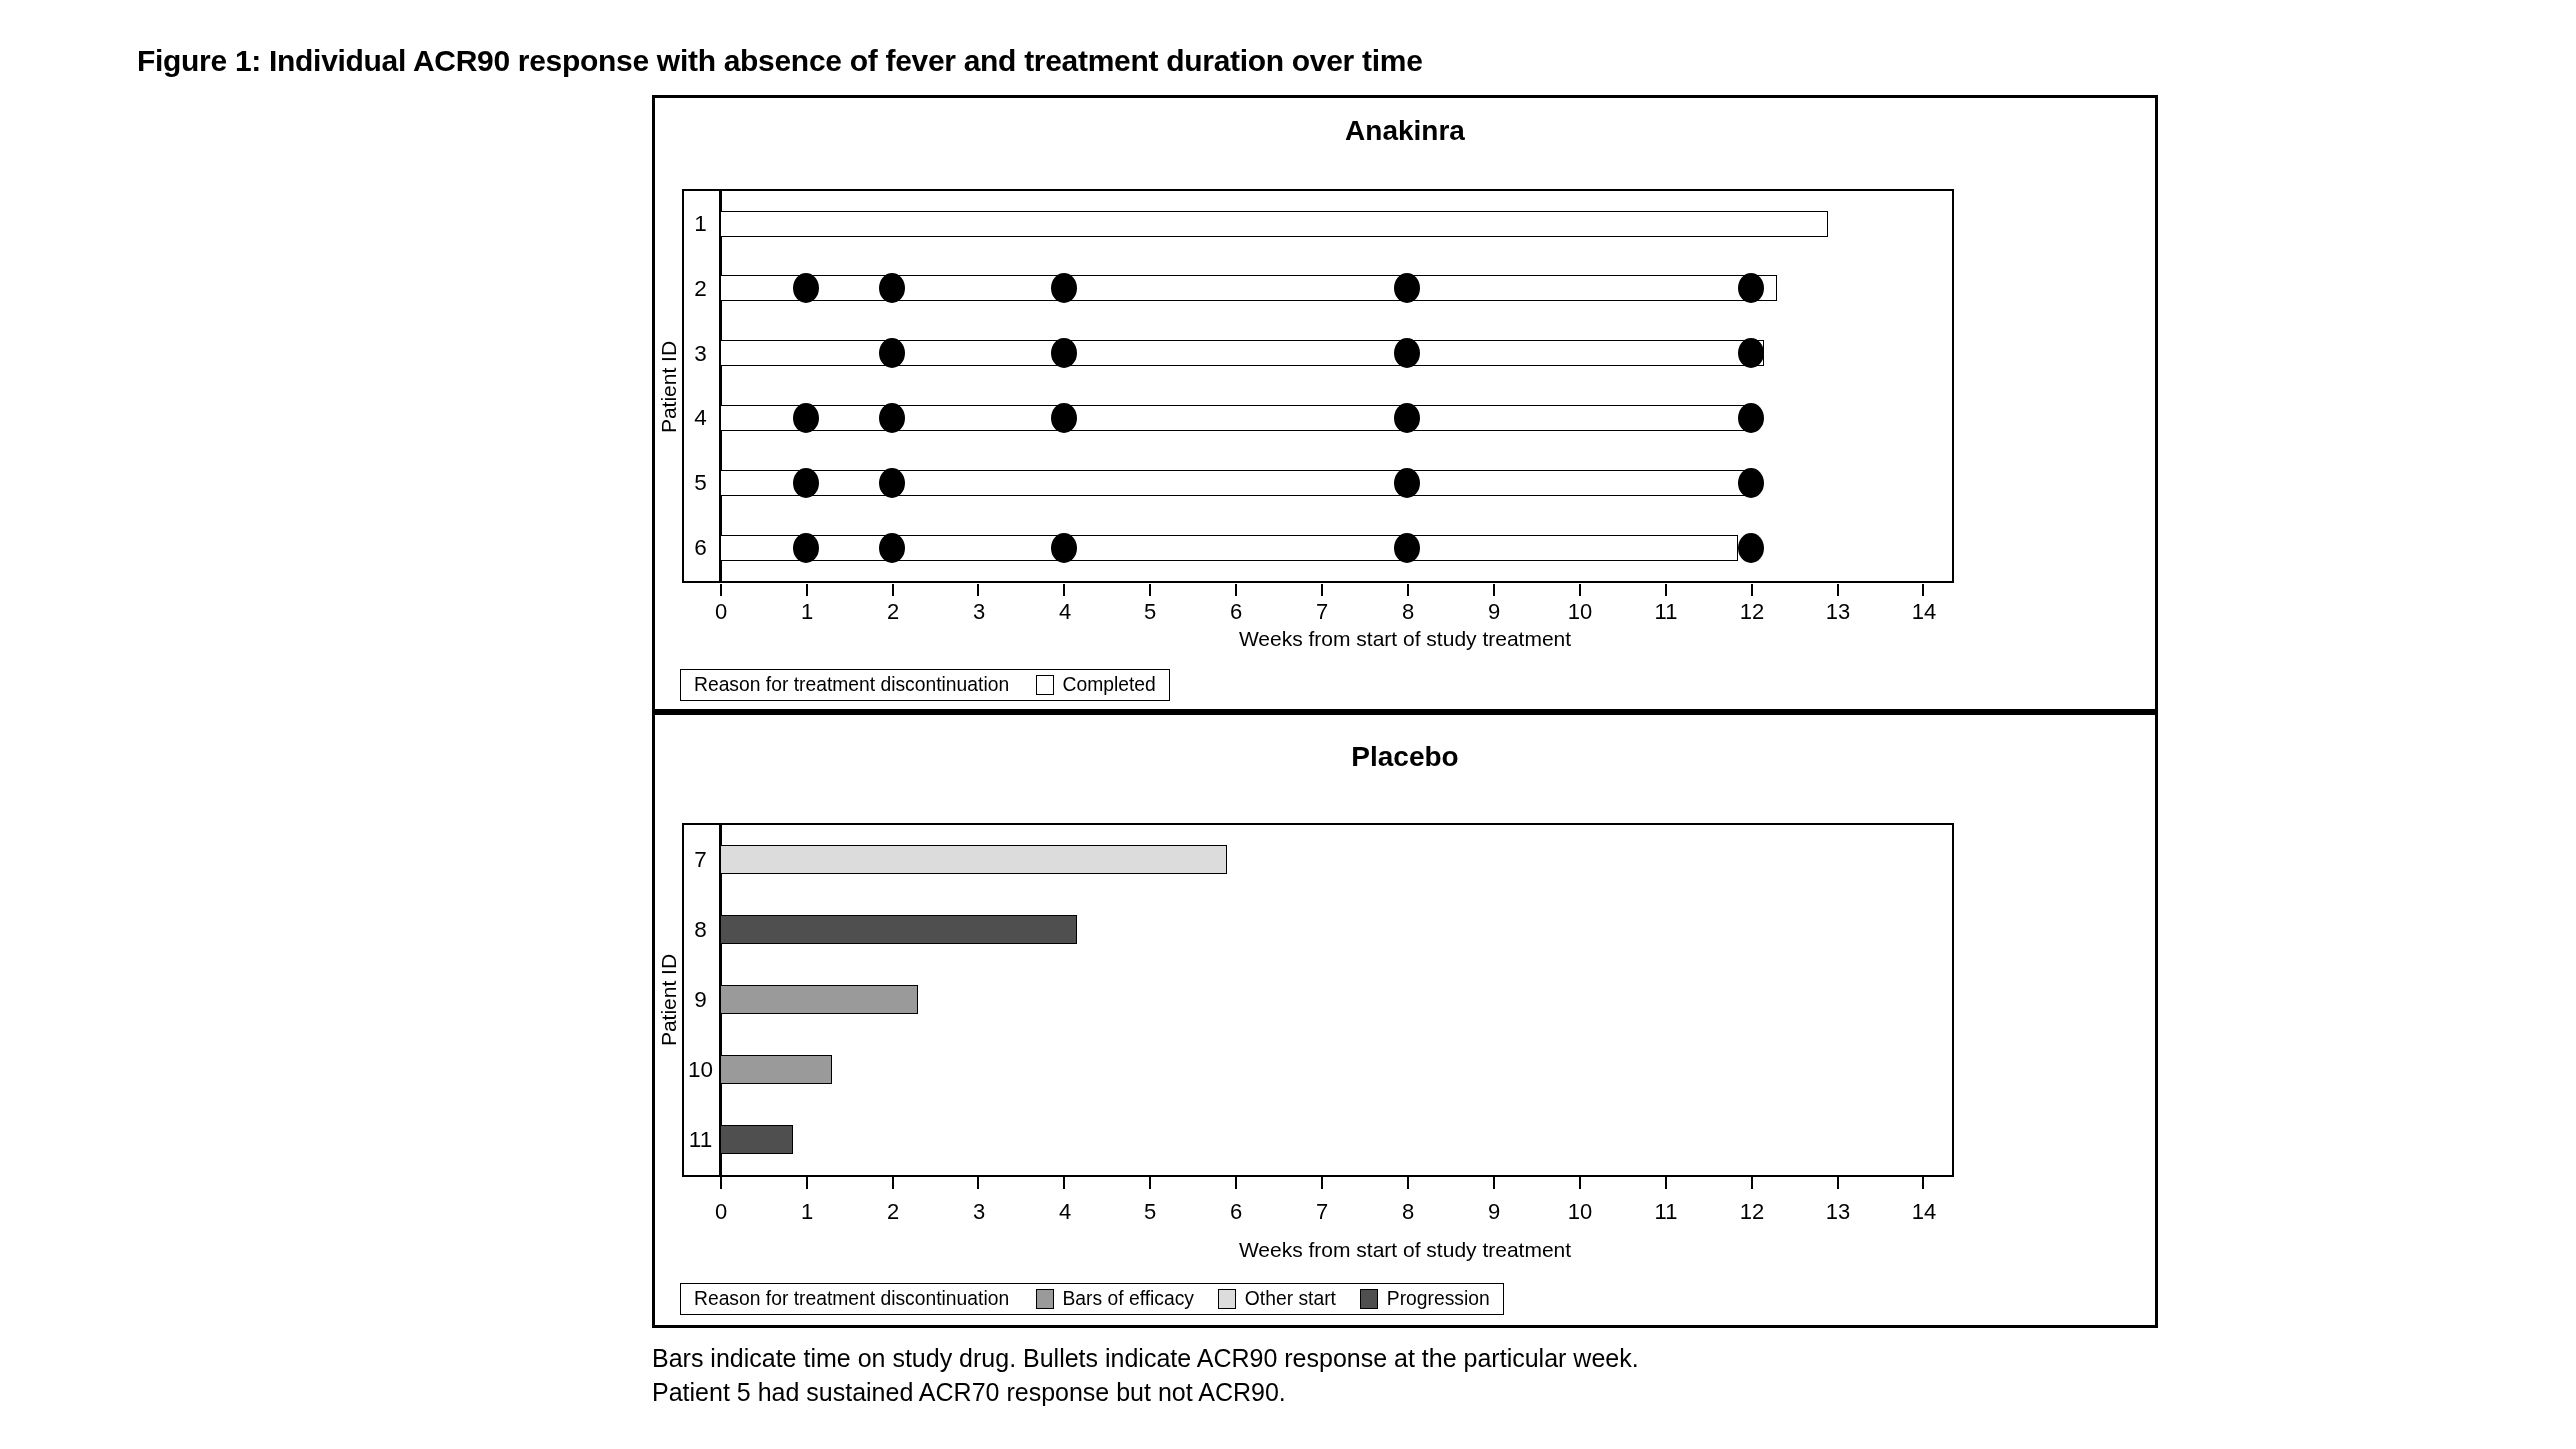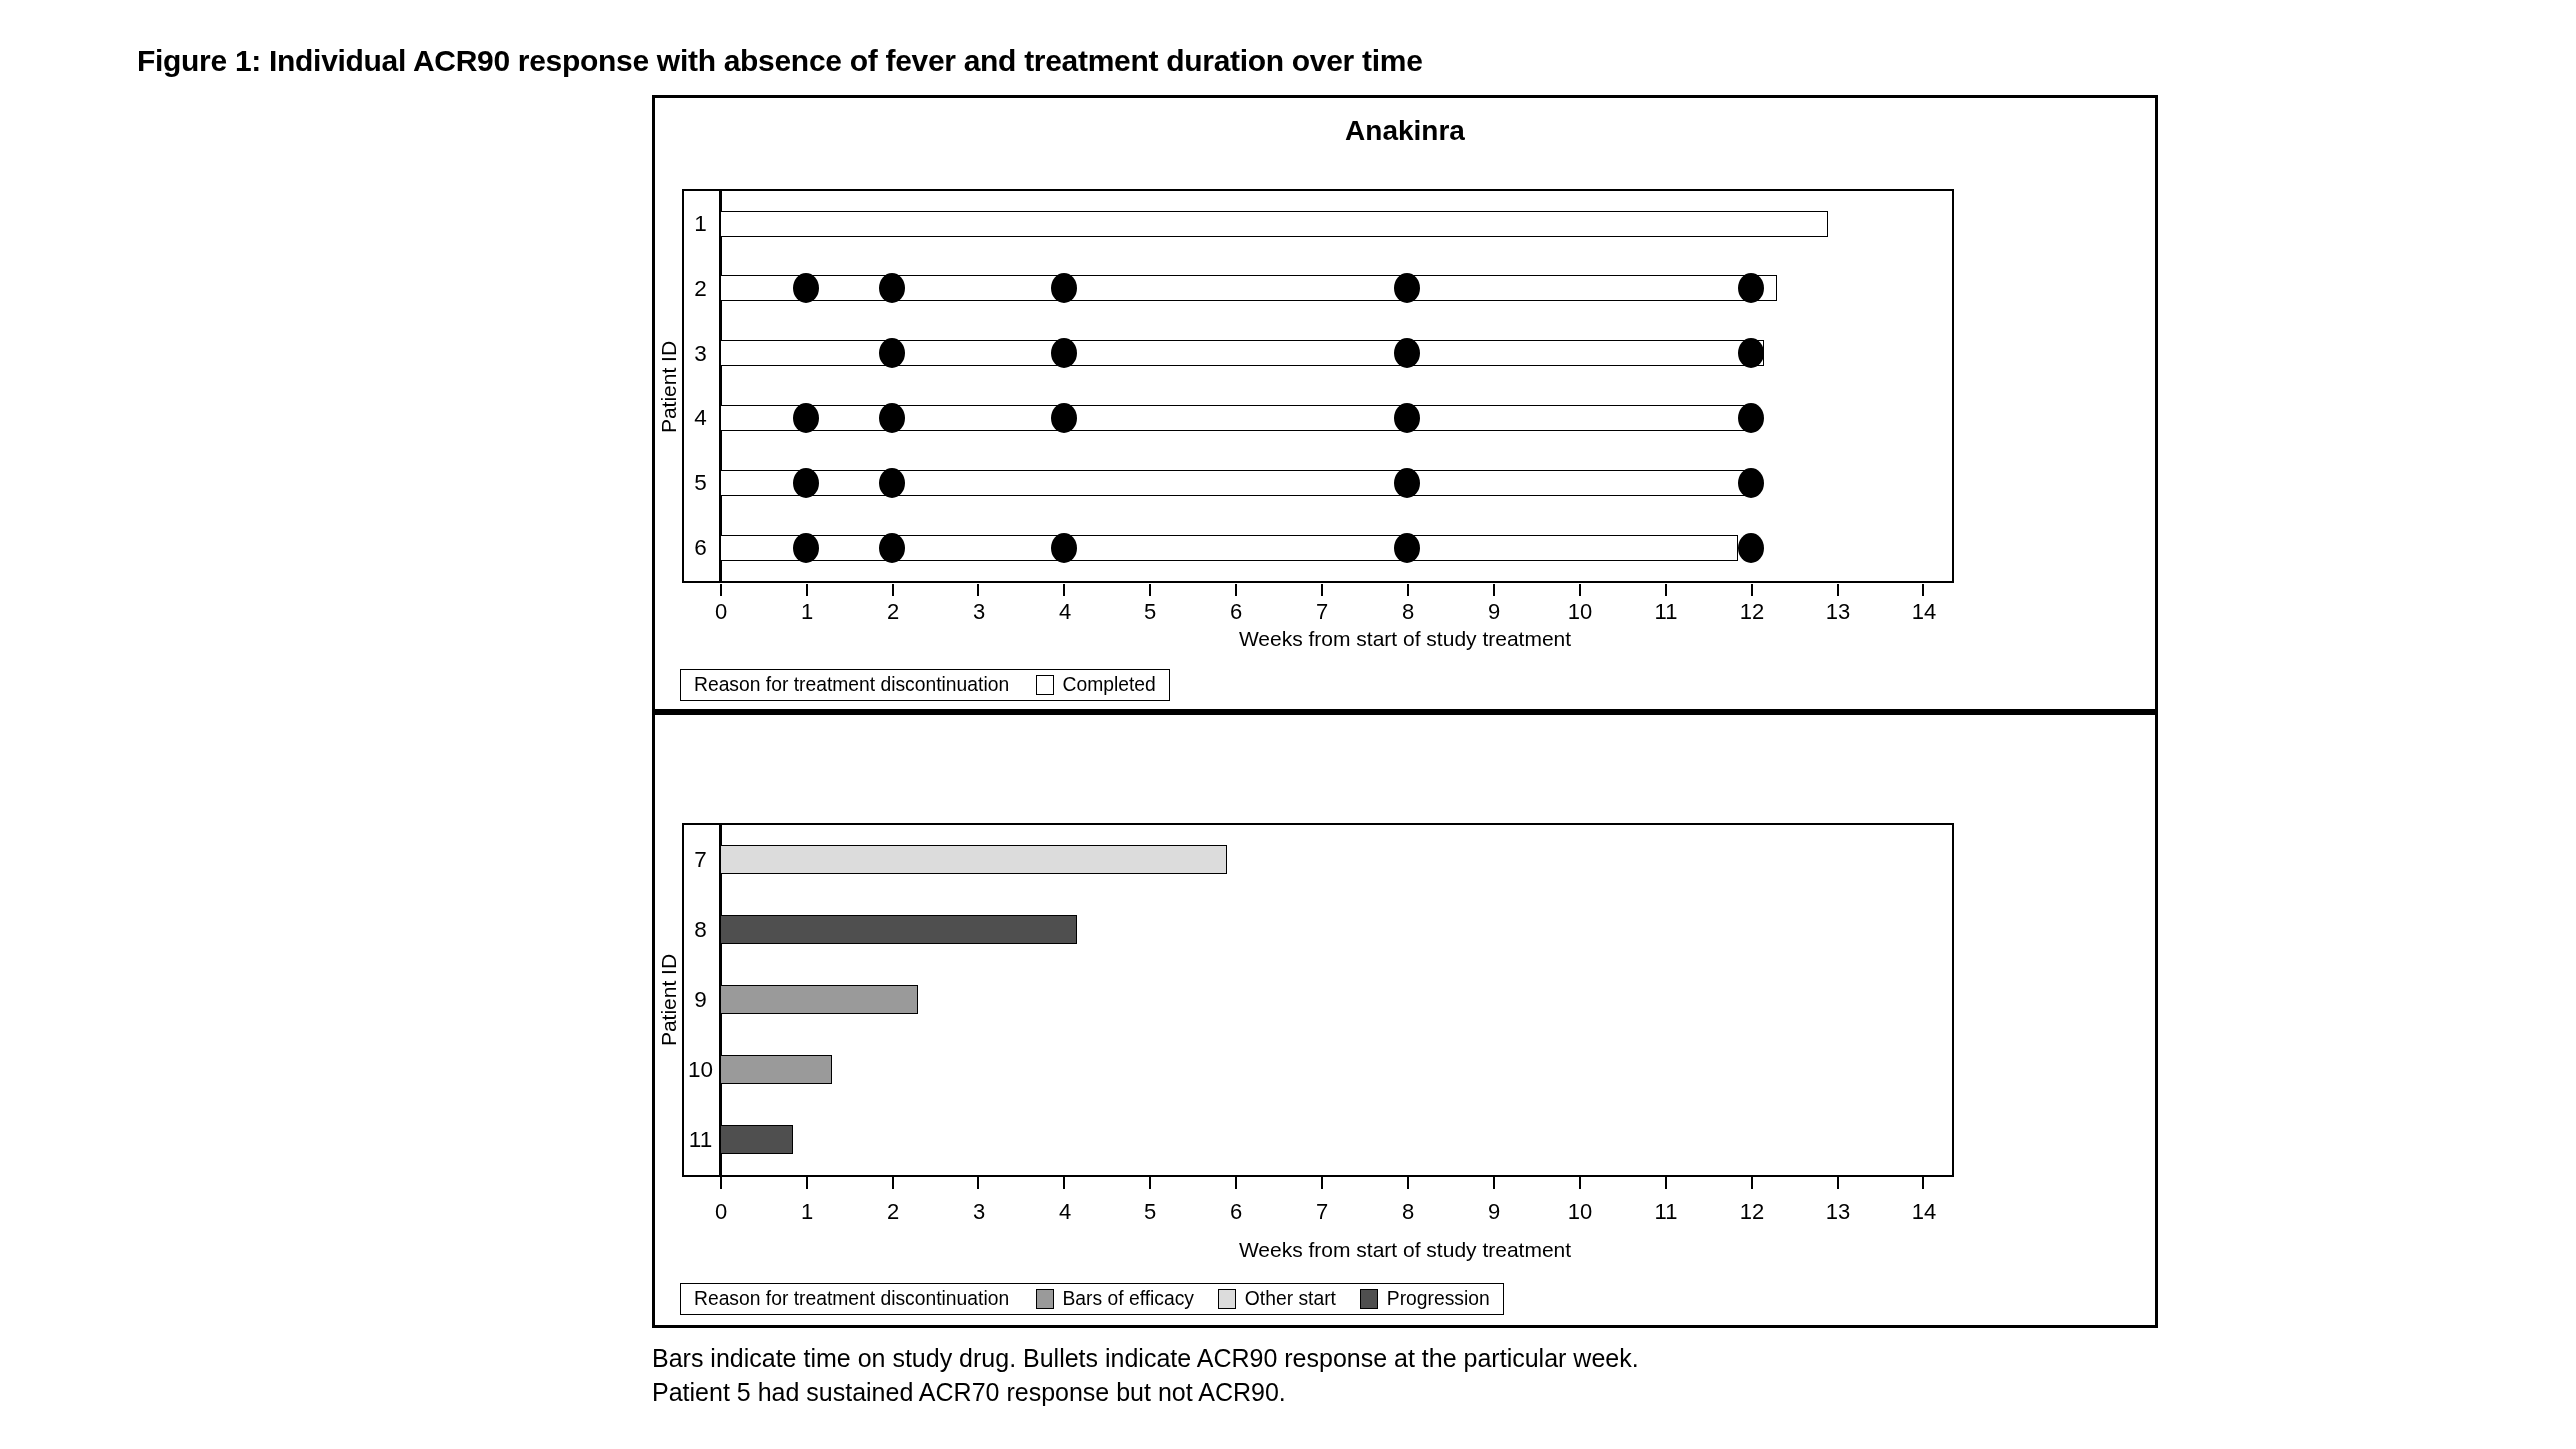--- a/index.html
+++ b/index.html
@@ -124,20 +124,21 @@
       <div class="ticklabel" style="left: 985px; top: 501px;">11</div>
       <div class="tick" style="left: 1096px; top: 486px;"></div>
       <div class="ticklabel" style="left: 1071px; top: 501px;">12</div>
       <div class="tick" style="left: 1182px; top: 486px;"></div>
       <div class="ticklabel" style="left: 1157px; top: 501px;">13</div>
       <div class="tick" style="left: 1267px; top: 486px;"></div>
       <div class="ticklabel" style="left: 1243px; top: 501px;">14</div>
     </div>
 
   <div class="panel" id="panel1">
+    <div class="panel-title">Placebo</div>
     <div class="ylabel">Patient ID</div>
     <div class="plot">
         <div class="axisline"></div>
         <div class="pid" style="top: 21.4px;">7</div>
         <div class="bar" style="left: 36px; top: 20.4px; width: 507px; height: 29px; background: rgb(220, 220, 220);"></div>
         <div class="pid" style="top: 91px;">8</div>
         <div class="bar" style="left: 36px; top: 90px; width: 357px; height: 29px; background: rgb(79, 79, 79);"></div>
         <div class="pid" style="top: 161px;">9</div>
         <div class="bar" style="left: 36px; top: 160px; width: 198px; height: 29px; background: rgb(154, 154, 154);"></div>
         <div class="pid" style="top: 231px;">10</div>

